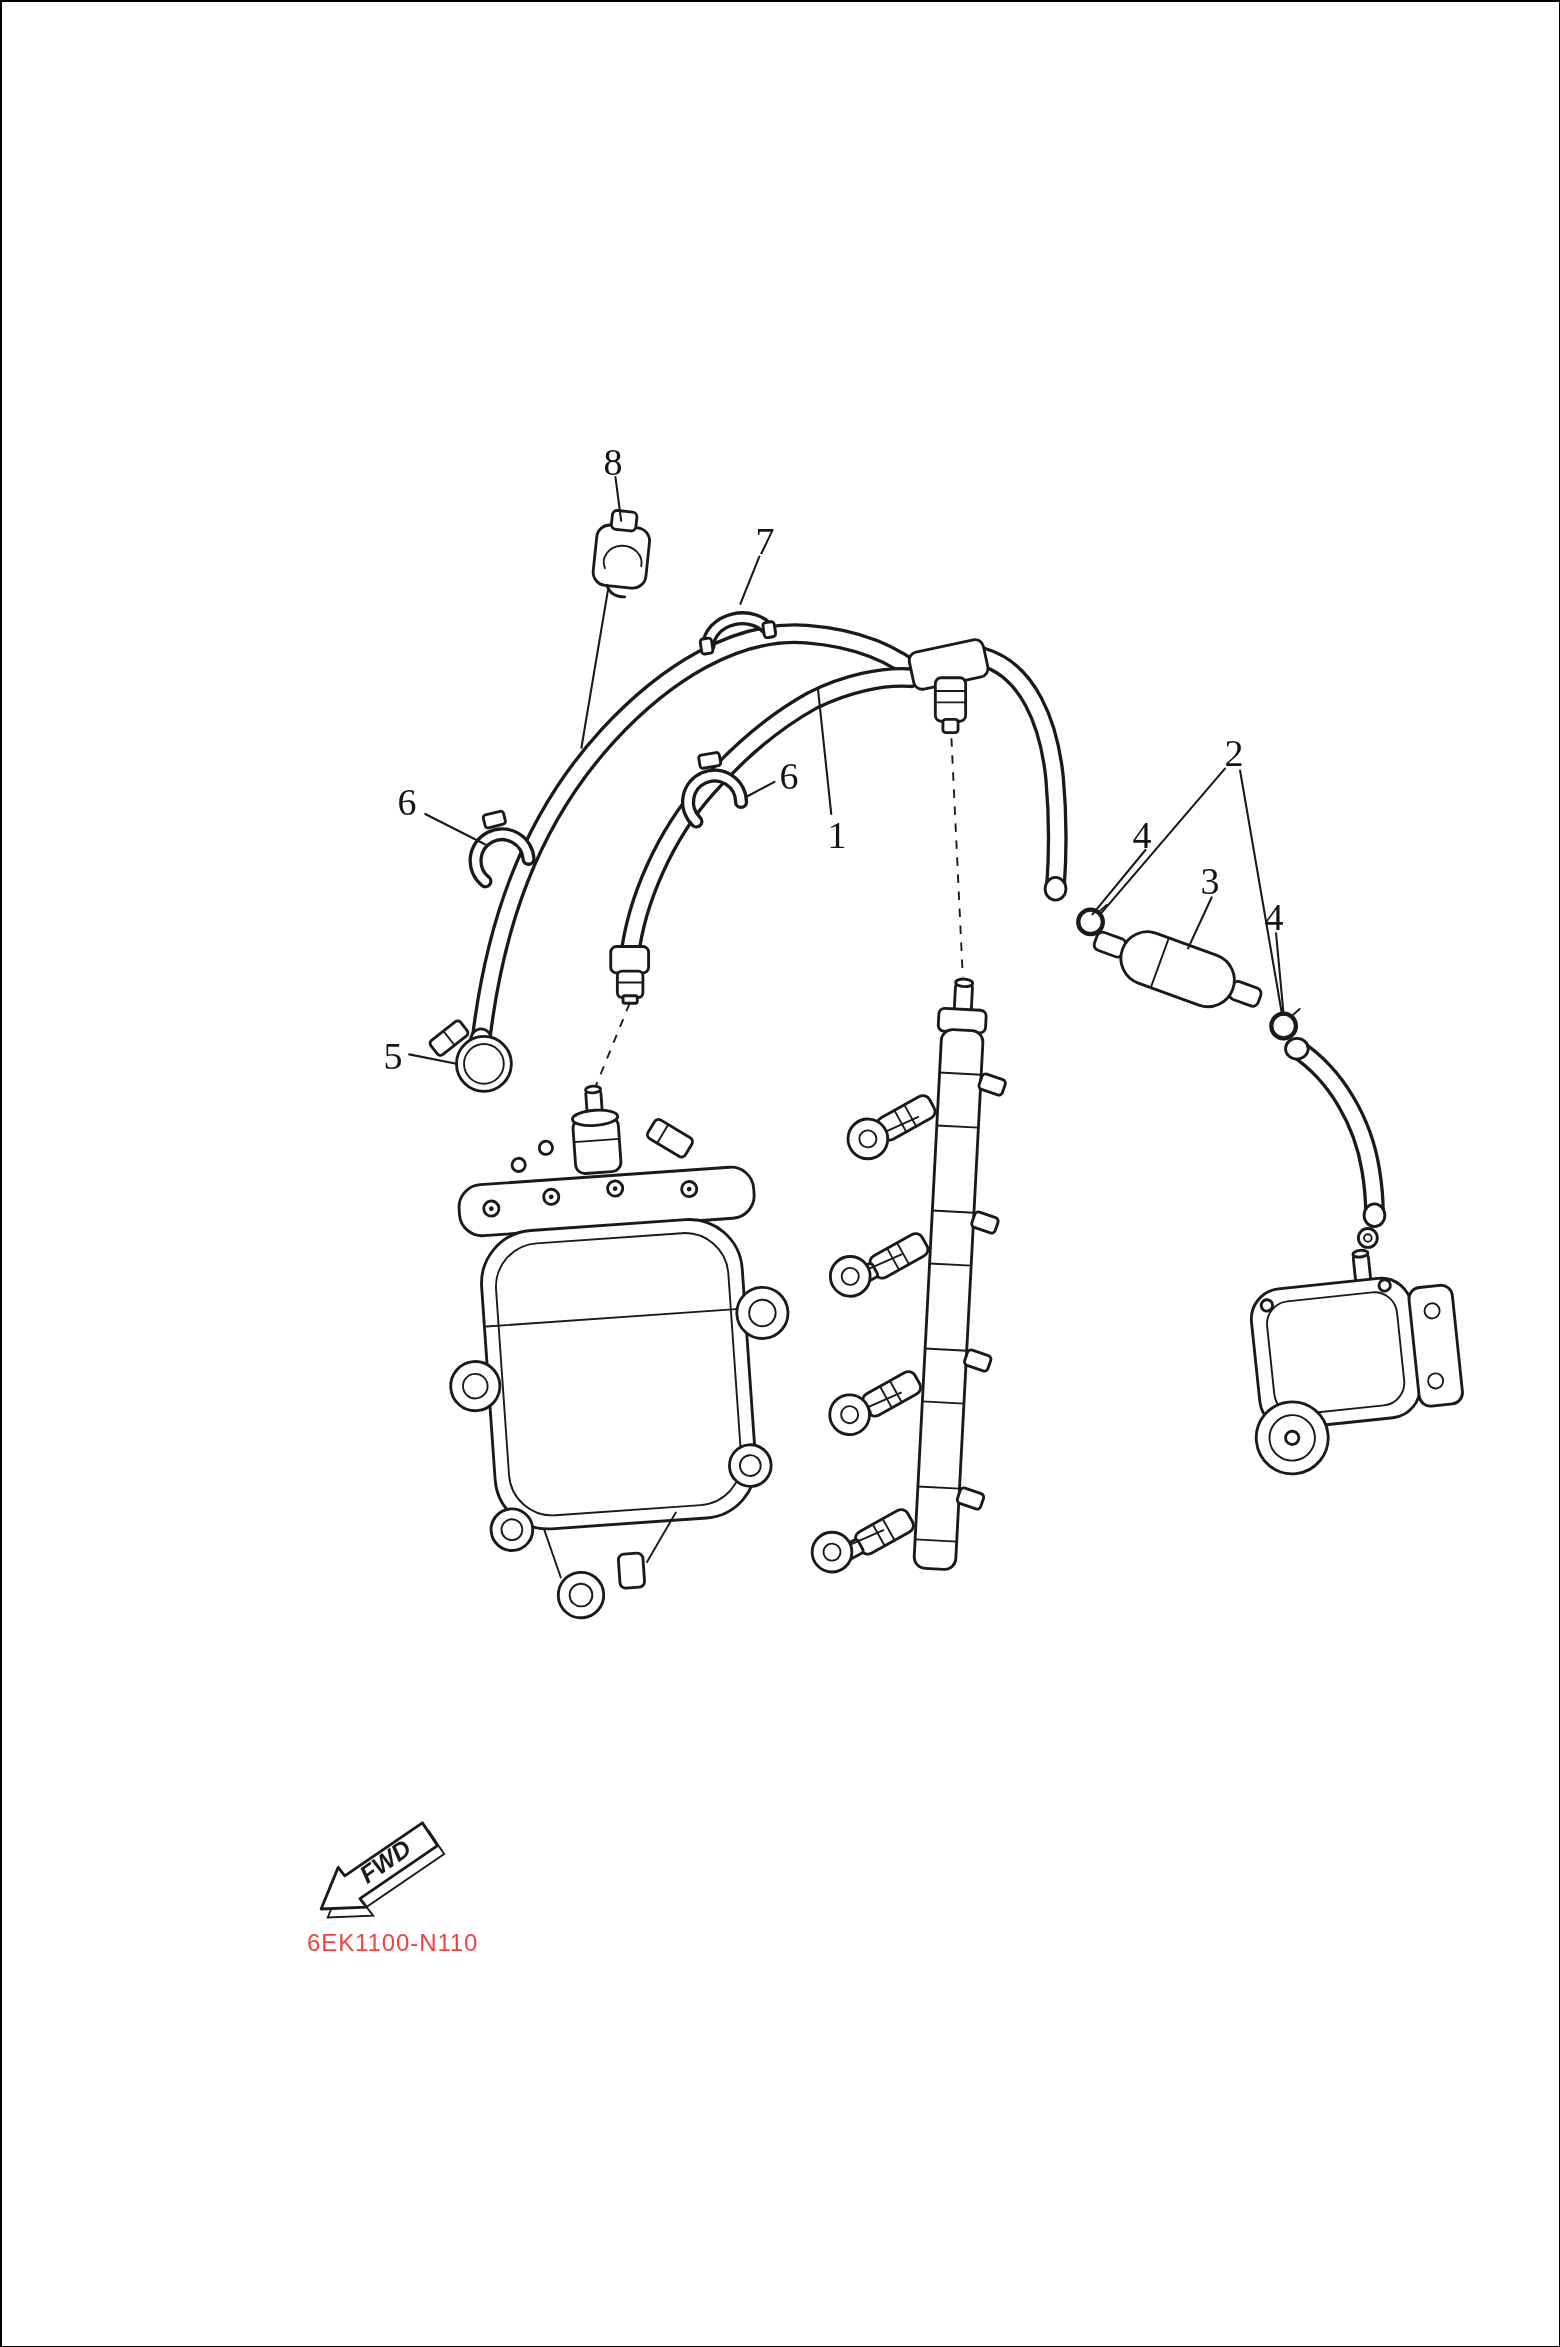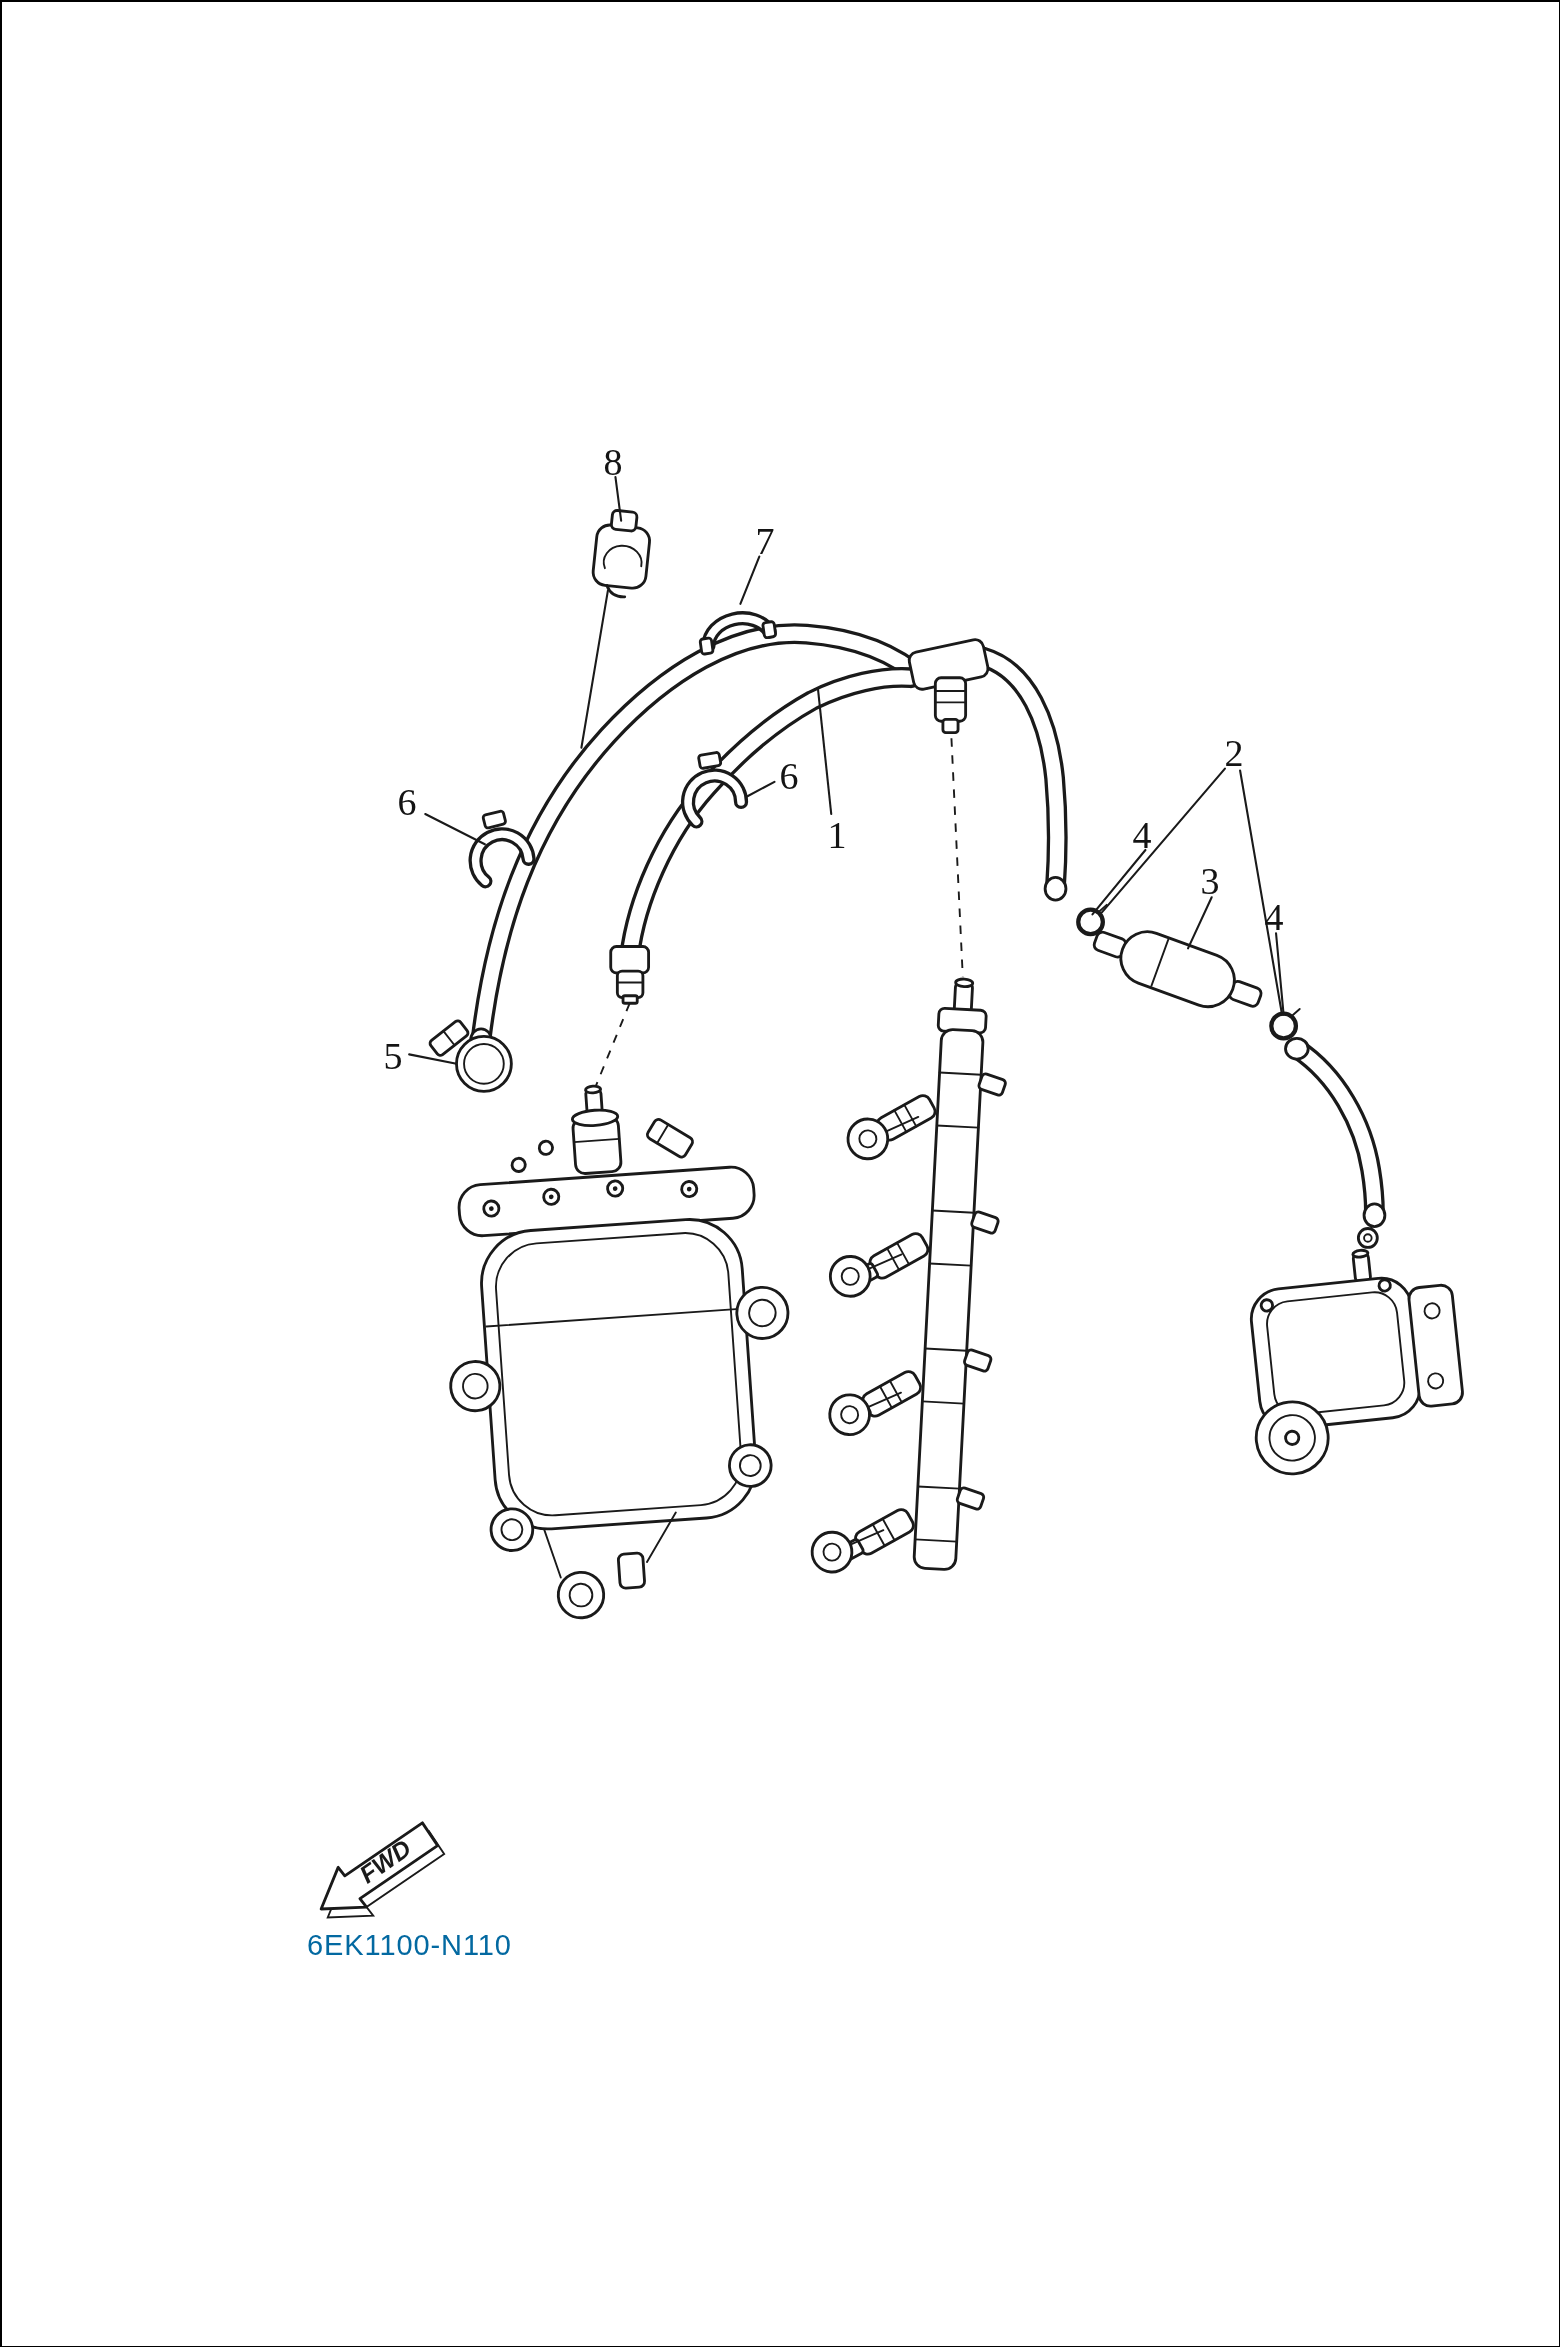--- a/index.html
+++ b/index.html
@@ -37,23 +37,23 @@
     font-size: 38px;
     color: #141414;
     line-height: 1;
     user-select: none;
   }
   .part-code {
     position: absolute;
     left: 305px;
     top: 1927px;
     font-family: "Liberation Sans", sans-serif;
-    font-size: 29px;
+    font-size: 24px;
     letter-spacing: 0.9px;
-    color: #0369a1;
+    color: #ef4444;
   }
   .fwd-text { font-family: "Liberation Sans", sans-serif; font-style: italic; font-weight: 700; font-size: 26px; fill: #1a1a1a; }
 </style>
 </head>
 <body>
 
 <div class="page">
 
   <svg class="diagram" width="1561" height="2348" viewBox="0 0 1649 2481" xmlns="http://www.w3.org/2000/svg">
 

